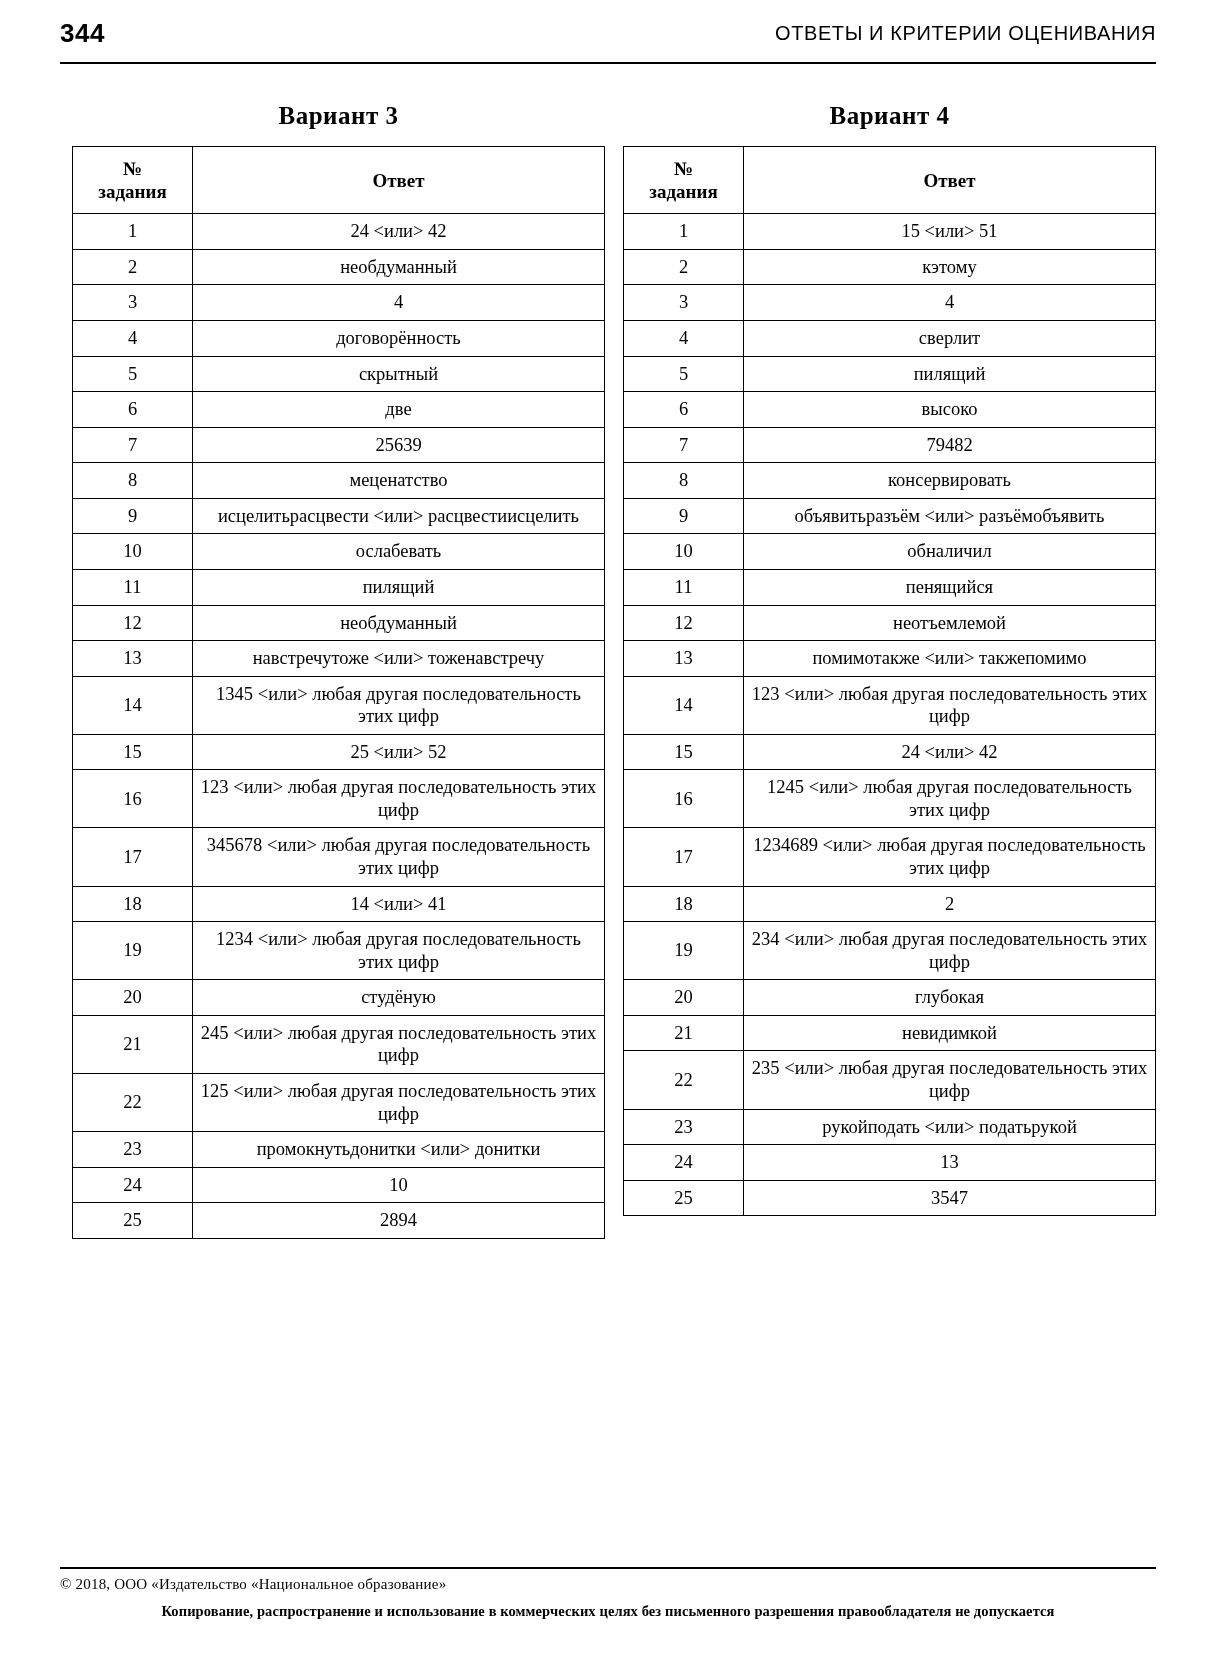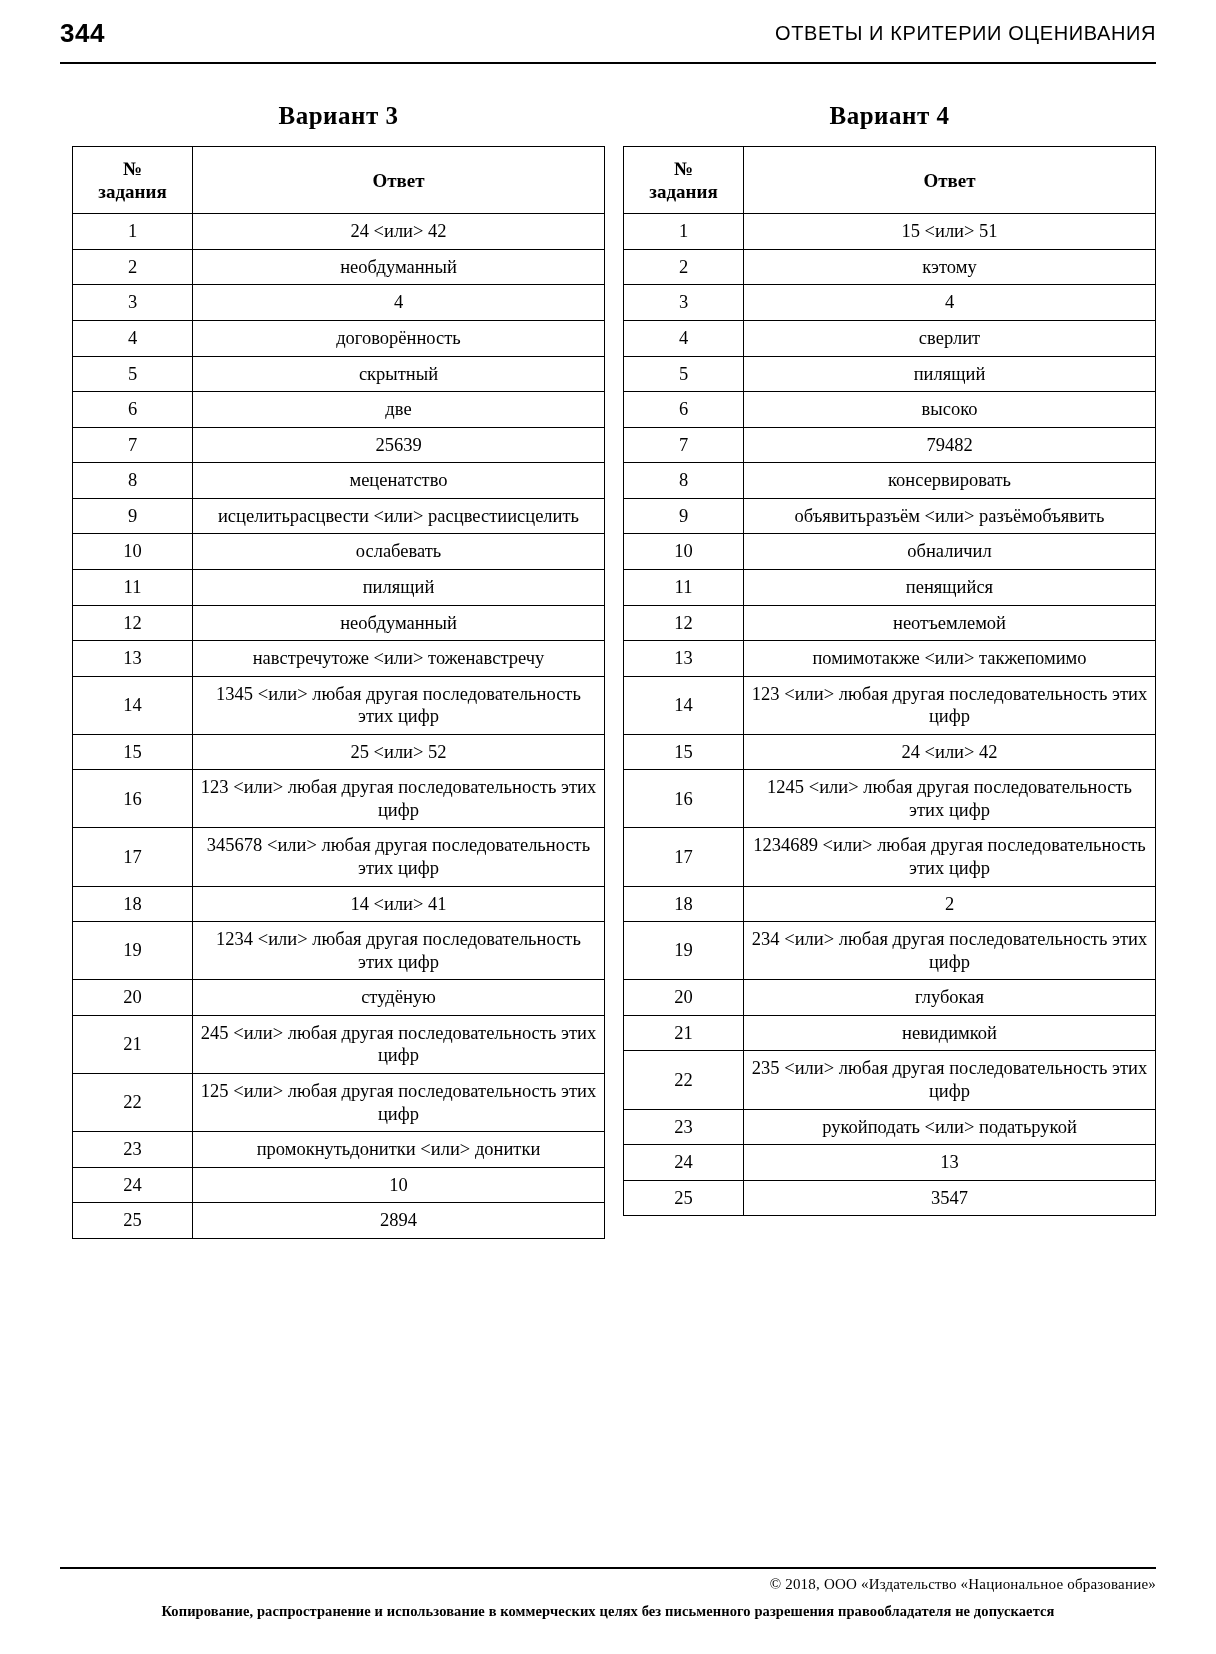--- a/index.html
+++ b/index.html
@@ -96,21 +96,21 @@
     position: absolute;
     left: 60px;
     right: 60px;
     bottom: 34px;
   }
   .footer-rule {
     border-top: 2px solid #000;
     margin-bottom: 7px;
   }
   .footer-line1 {
-    text-align: right;
+    text-align: left;
     font-size: 15px;
     letter-spacing: 0.2px;
   }
   .footer-line2 {
     text-align: center;
     font-size: 14.5px;
     margin-top: 10px;
     letter-spacing: 0.1px;
     font-weight: bold;
   }

